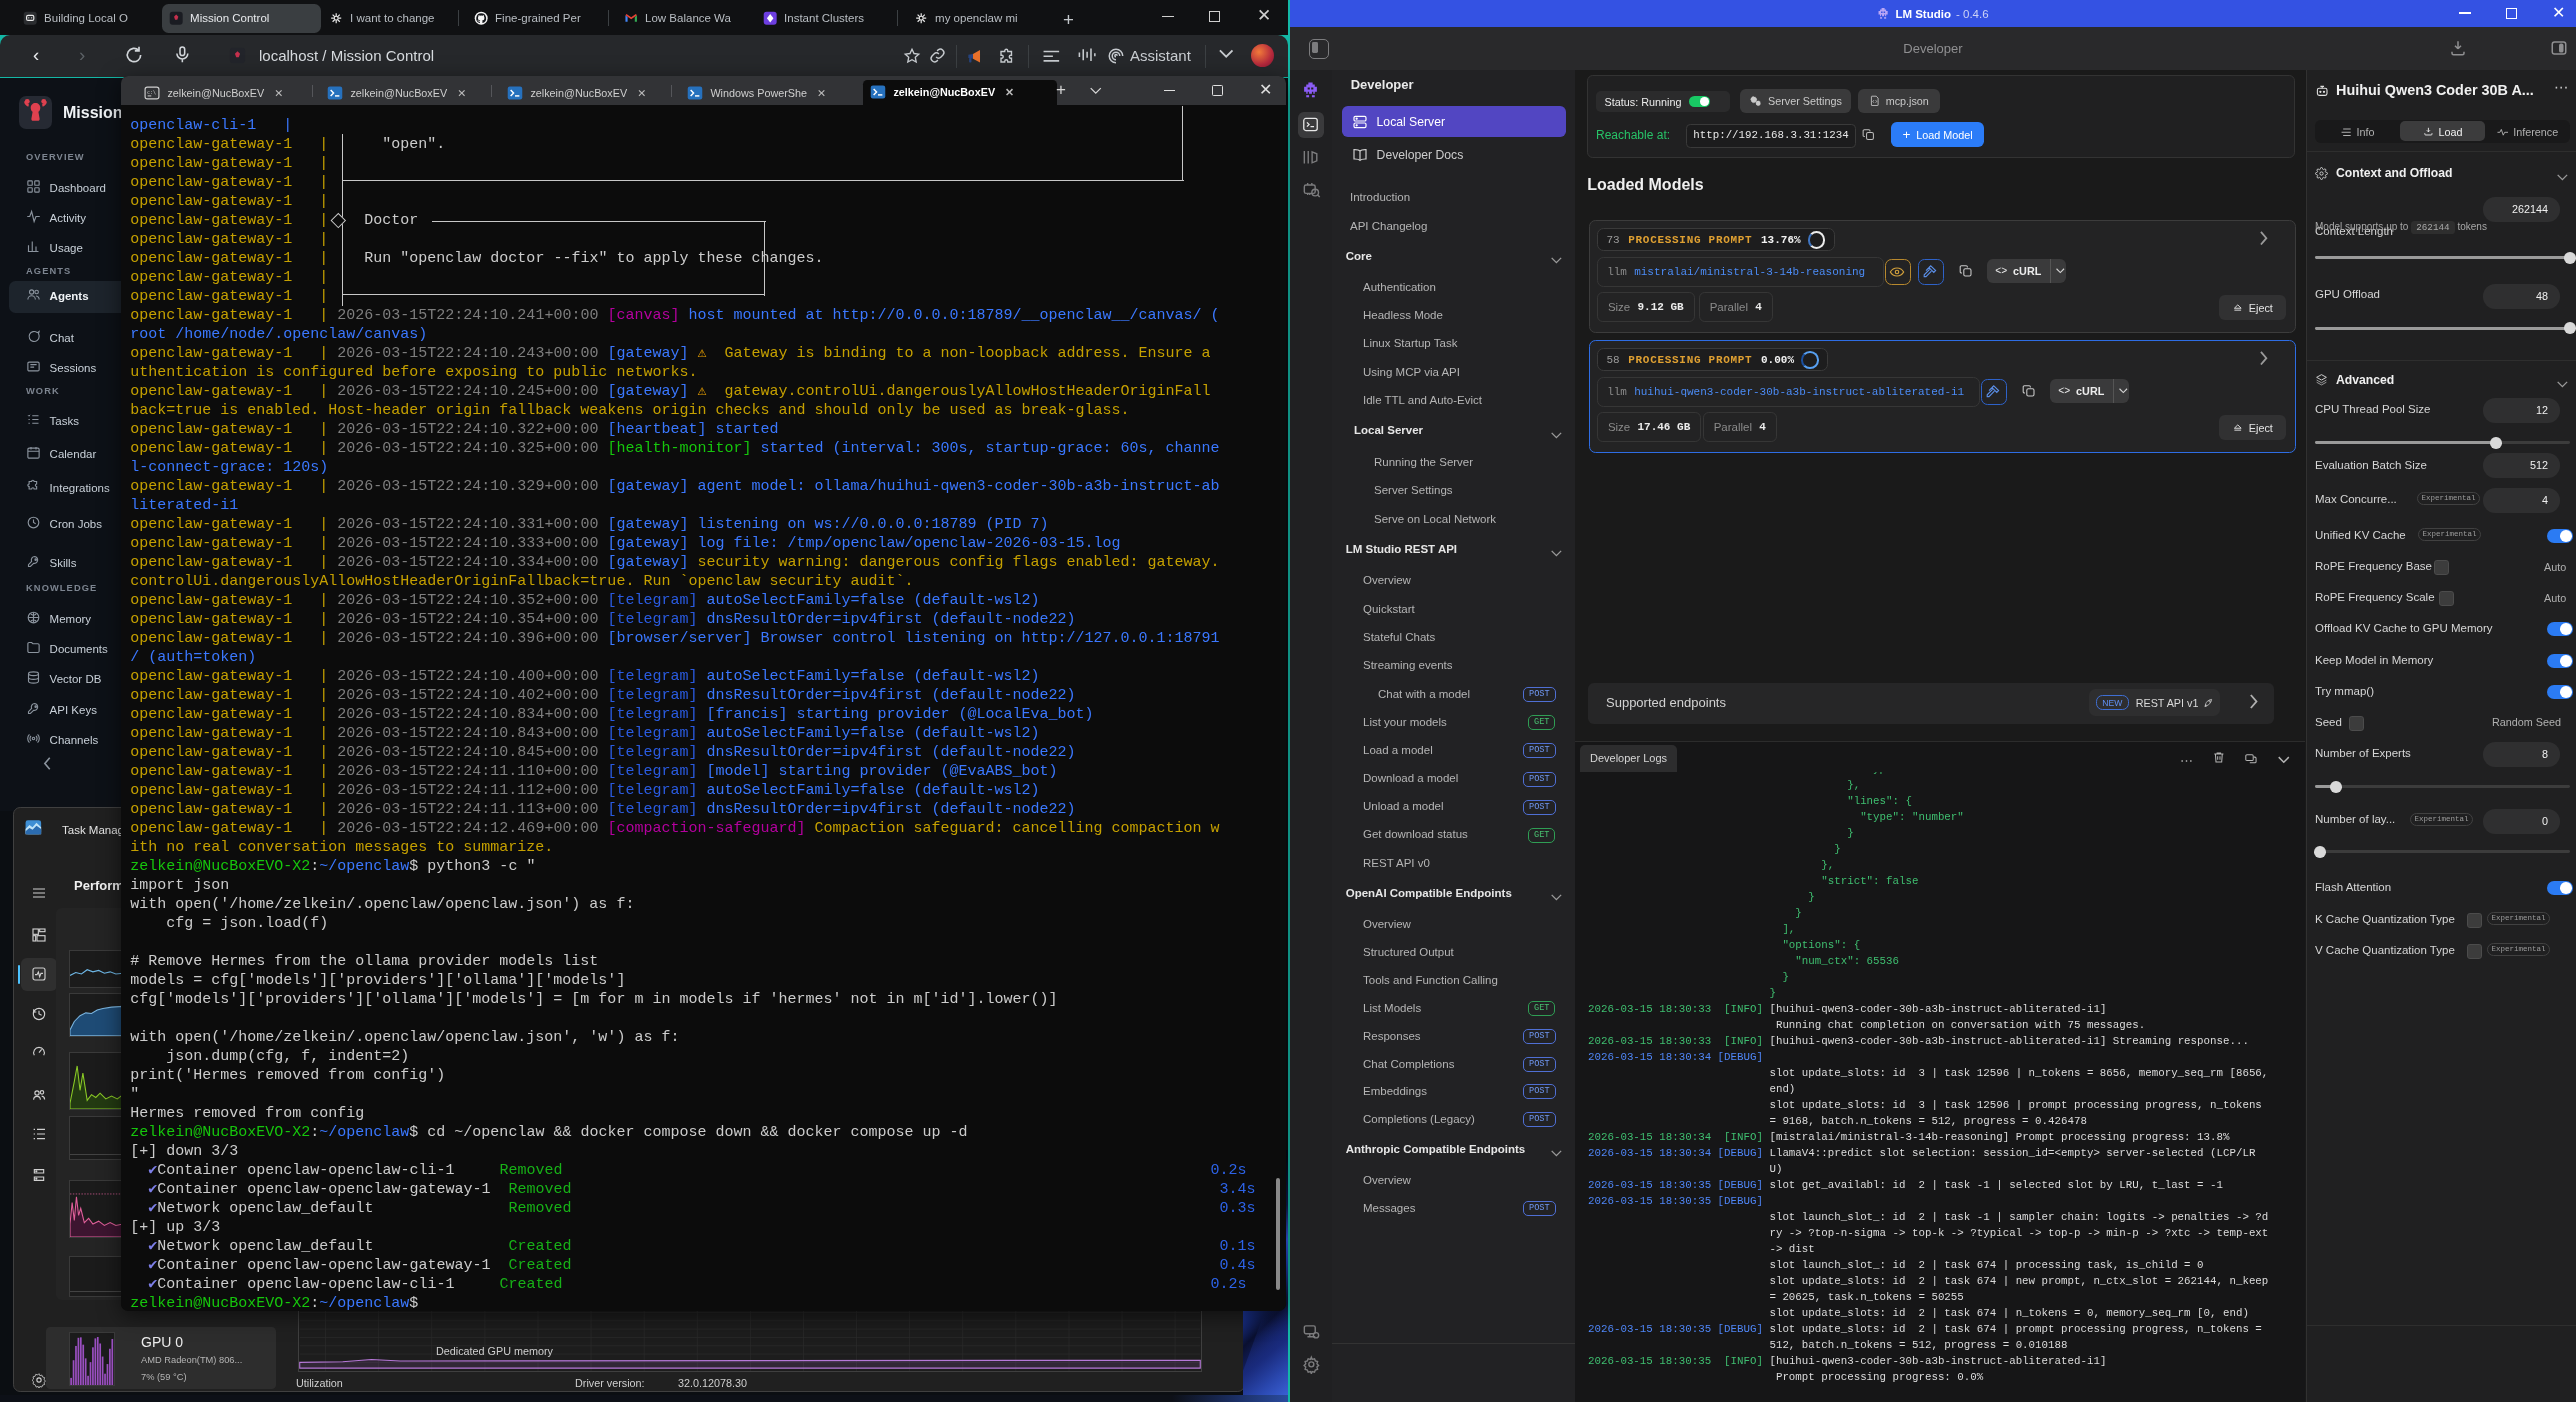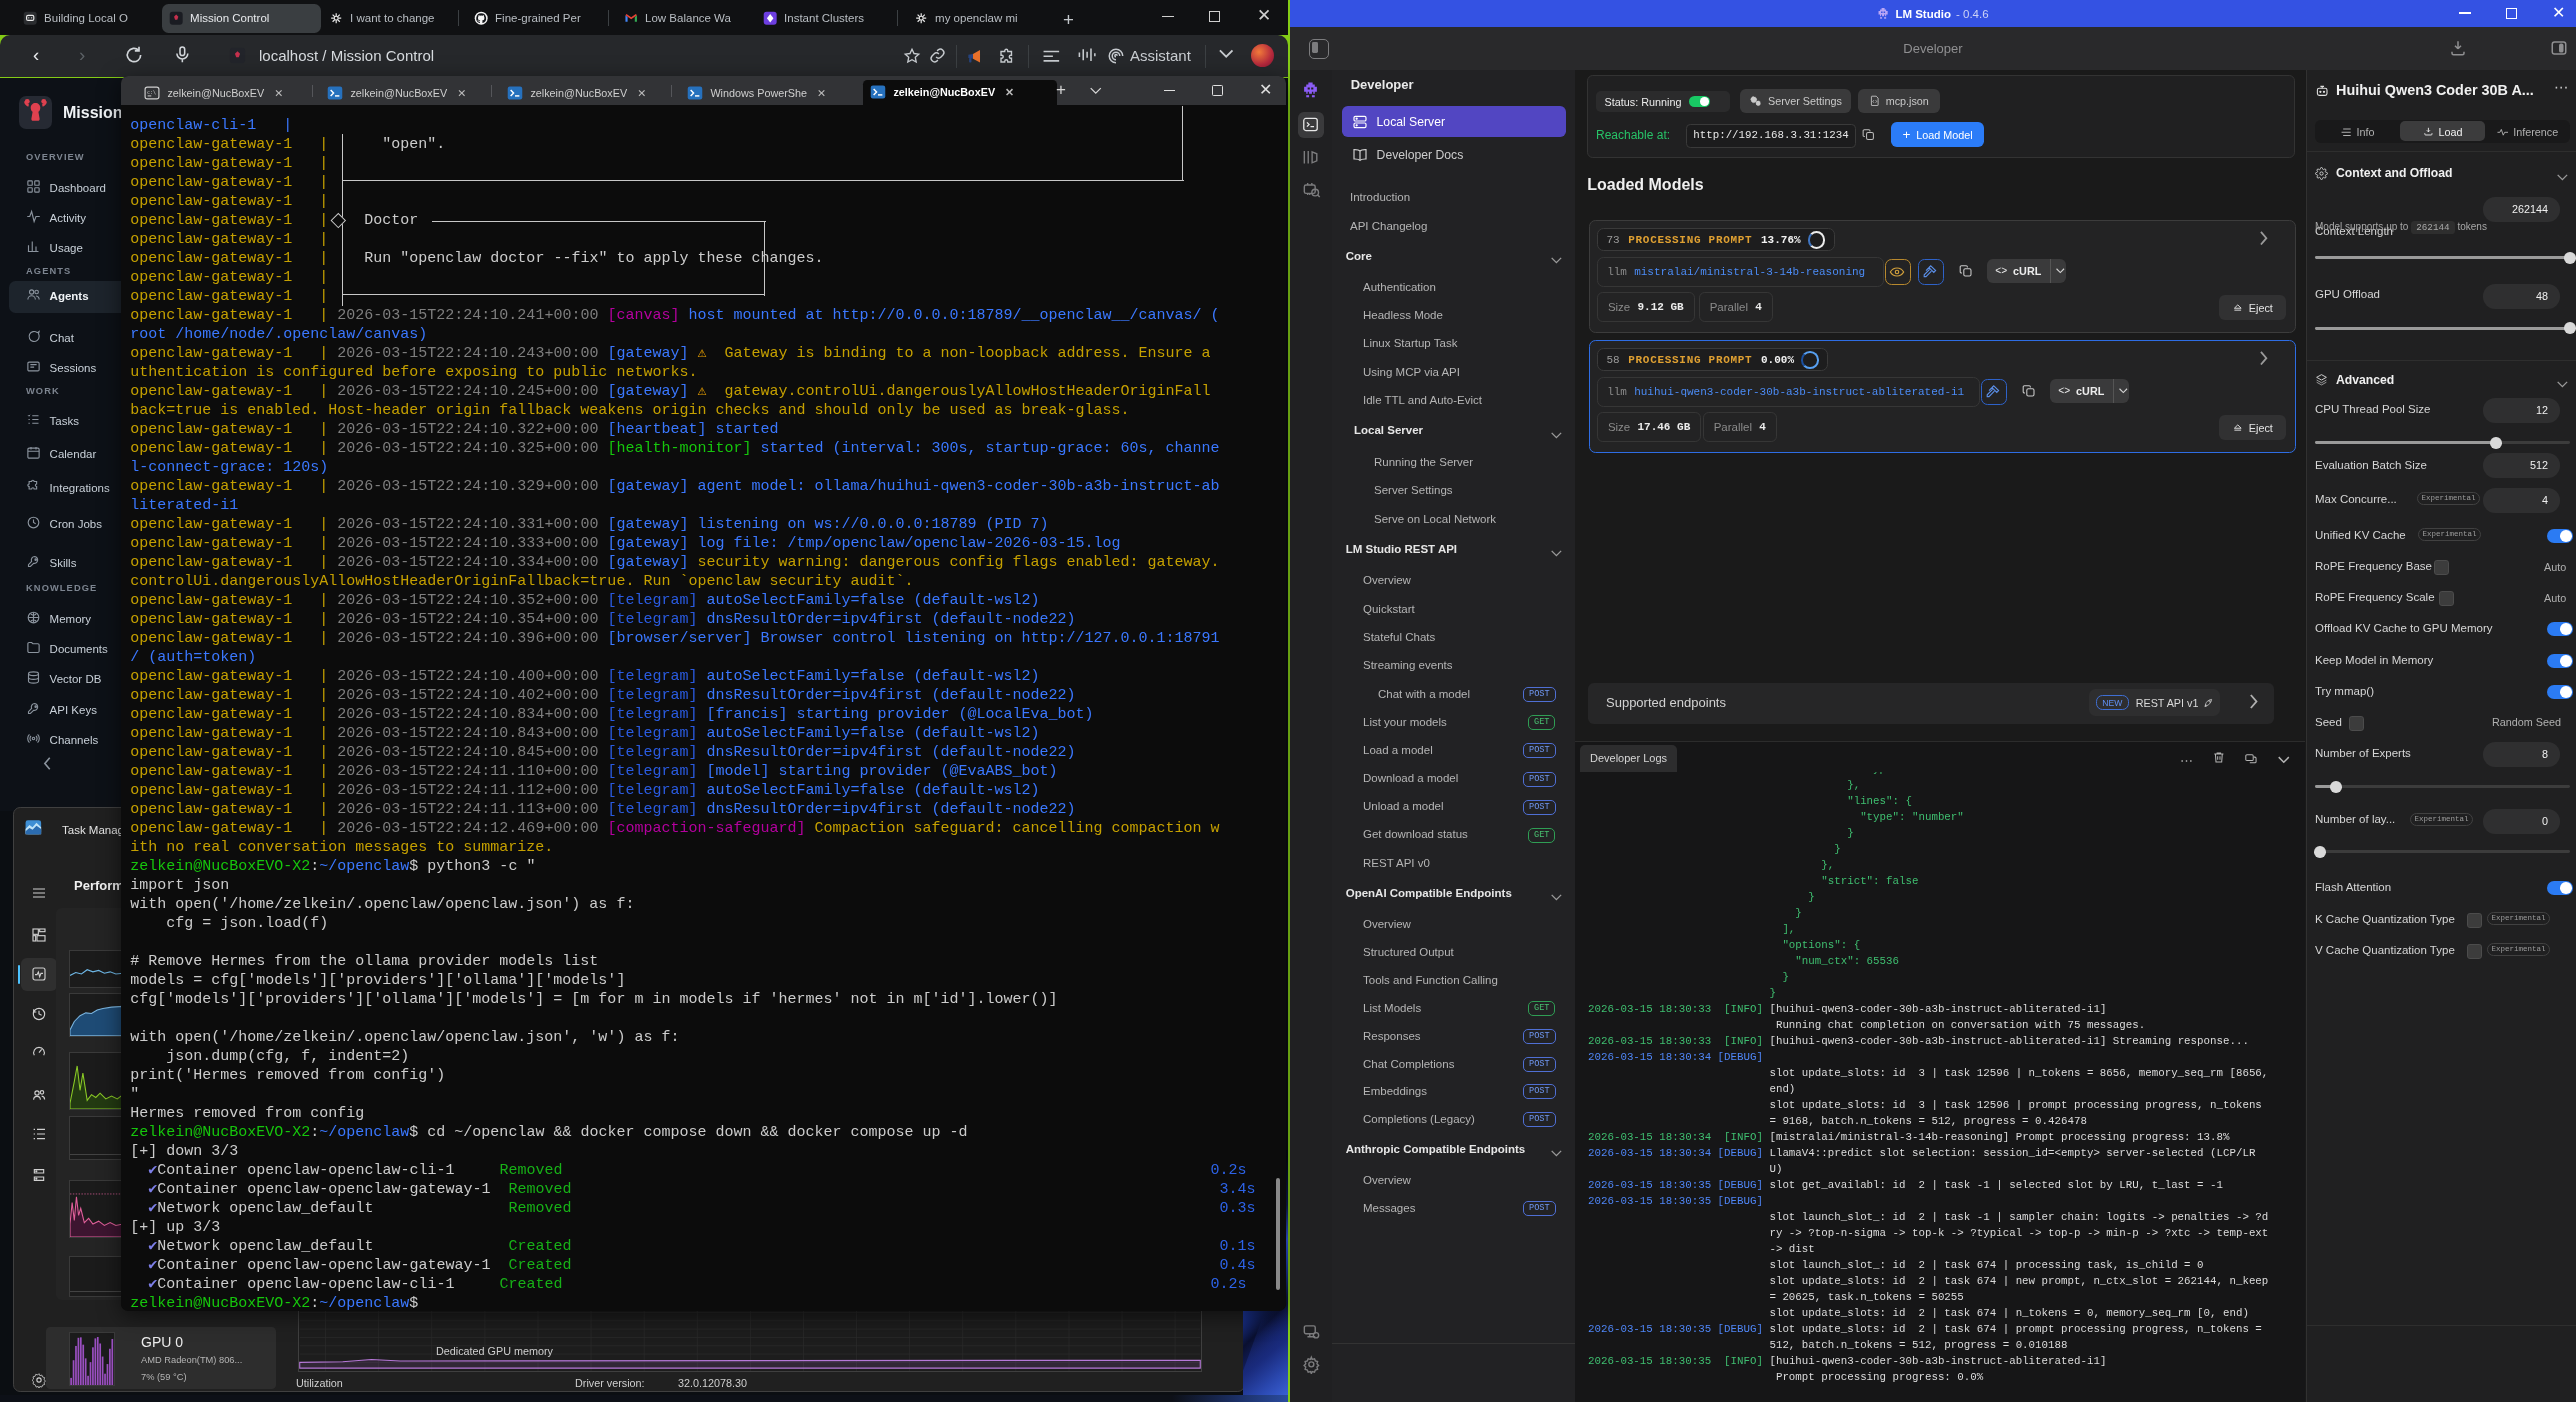--- a/index.html
+++ b/index.html
@@ -1,15 +1,15 @@
 <!DOCTYPE html>
 <html style="font-size:11.5px"><head><meta charset="utf-8">
 <style>
 html,body{margin:0;padding:0;background:#000;}
-#root{position:relative;width:2576px;height:1403px;overflow:hidden;background:#84cc16;font-family:"Liberation Sans",sans-serif;}
+#root{position:relative;width:2576px;height:1403px;overflow:hidden;background:#14b8a6;font-family:"Liberation Sans",sans-serif;}
 .ab{position:absolute;}
 .mono{font-family:"Liberation Mono",monospace;}
 pre{margin:0;font-family:"Liberation Mono",monospace;}
 
 #tabstrip{left:0;top:0;width:1288px;height:35px;background:#101113;}
 .btab{position:absolute;top:3.6px;height:29px;border-radius:6.5px;display:flex;align-items:center;padding:0 7.2px;color:#b9bec3;font-size:11.5px;white-space:nowrap;overflow:hidden;}
 .btab .fav{width:14.4px;height:14.4px;margin-right:6.5px;flex:0 0 auto;}
 .btab.act{background:#3a3e41;color:#e8eaed;}
 .tabdiv{position:absolute;top:10px;width:0.7px;height:16px;background:#3c4043;}
 #btoolbar{left:0;top:35px;width:1288px;height:42px;background:#26282b;border-radius:10px 10px 0 0;}

